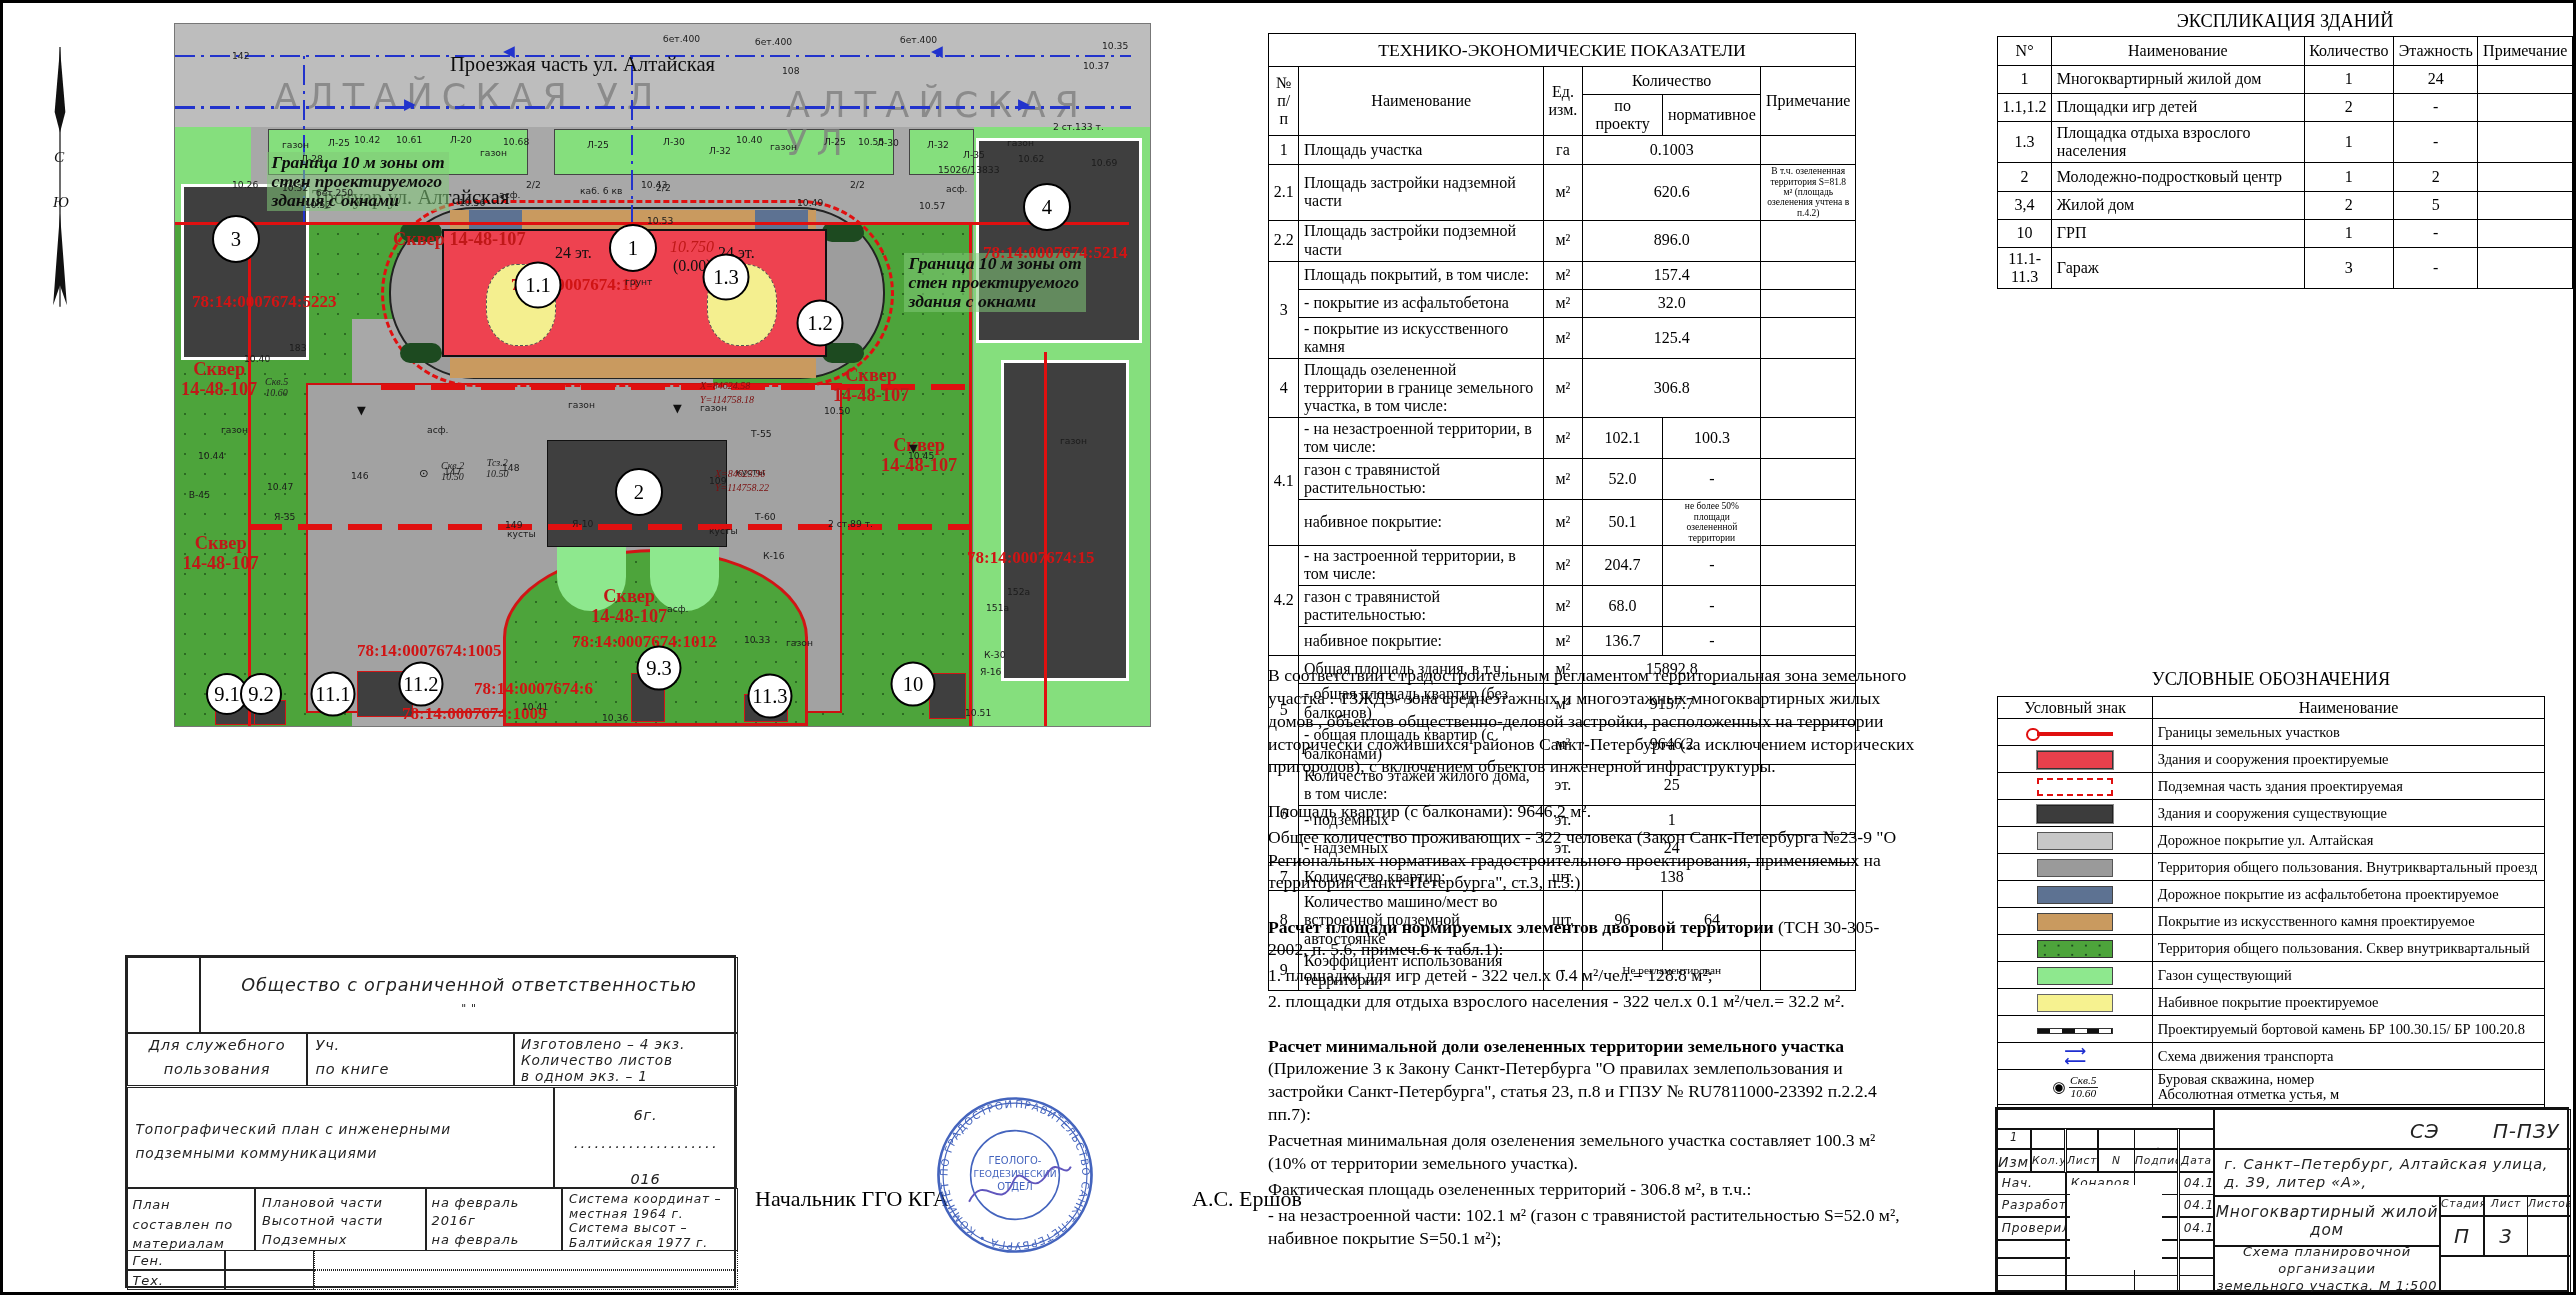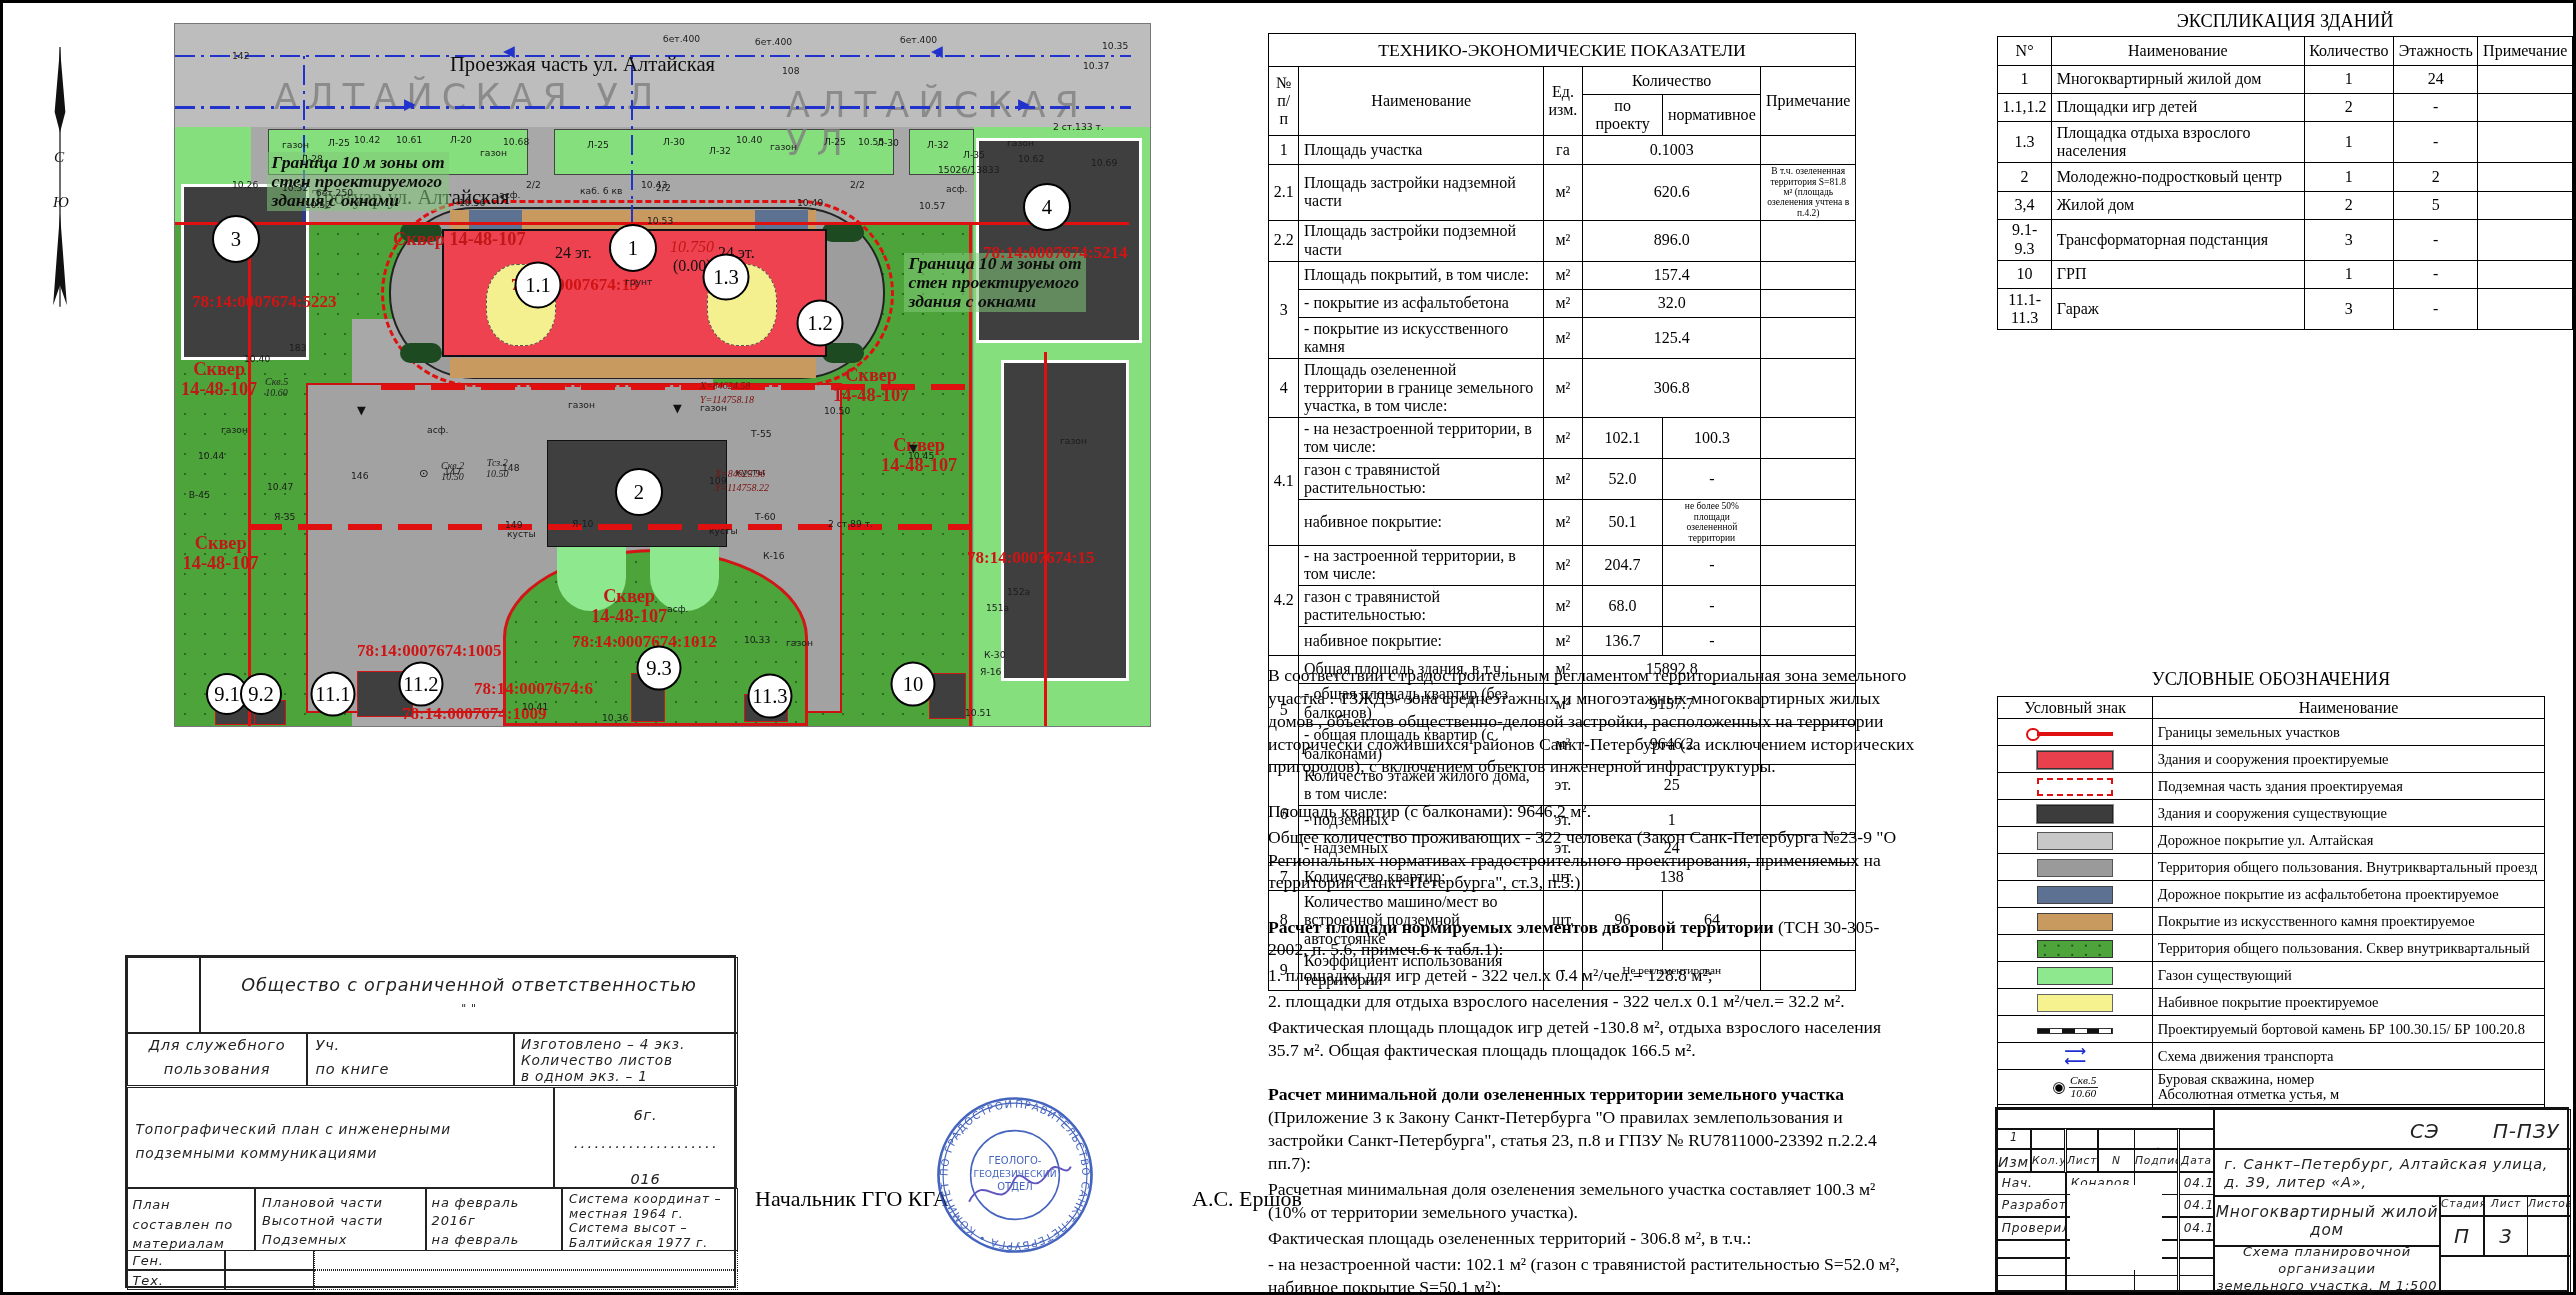--- a/index.html
+++ b/index.html
@@ -475,21 +475,20 @@
       </tbody>
   </table>
 
   <div id="notes">
       <p>В соответствии с градостроительным регламентом территориальная зона земельного участка : ТЗЖД3- зона среднеэтажных и многоэтажных многоквартирных жилых домов , объектов общественно-деловой застройки, расположенных на территории исторически сложившихся районов Санкт-Петербурга (за исключением исторических пригородов), с включением объектов инженерной инфраструктуры.</p>
       <p class="gap">Площадь квартир (с балконами): 9646.2 м².</p>
       <p>Общее количество проживающих  - 322 человека (Закон Санк-Петербурга №23-9 "О Региональных нормативах градостроительного проектирования, применяемых на территории  Санкт-Петербурга", ст.3, п.3.)</p>
       <p class="gap"><b>Расчет площади нормируемых элементов дворовой территории</b>  (ТСН 30-305-2002, п. 5.6, примеч.6 к табл.1):</p>
       <p>1. площадки для игр детей - 322 чел.х 0.4 м²/чел.= 128.8 м²;</p>
       <p>2. площадки для отдыха взрослого населения - 322 чел.х 0.1 м²/чел.= 32.2 м².</p>
-      <p>Фактическая площадь площадок игр детей -130.8 м², отдыха взрослого населения 35.7 м². Общая фактическая площадь площадок  166.5 м².</p>
       <p class="gap"><b>Расчет минимальной доли озелененных территории земельного участка</b>  (Приложение 3 к Закону Санкт-Петербурга "О правилах землепользования и застройки Санкт-Петербурга", статья 23, п.8 и ГПЗУ № RU7811000-23392 п.2.2.4 пп.7):</p>
       <p>Расчетная минимальная доля озеленения земельного участка составляет  100.3 м² (10% от территории земельного участка).</p>
       <p>Фактическая площадь озелененных территорий  - 306.8 м², в т.ч.:</p>
       <p>- на незастроенной части: 102.1 м² (газон с травянистой растительностью S=52.0 м², набивное покрытие S=50.1 м²);</p>
     </div>
 
   <div id="expl-wrap">
     <h3 id="expl-title">ЭКСПЛИКАЦИЯ ЗДАНИЙ</h3>
     <table id="expl" class="ttable" style="position:static">
       <colgroup>
@@ -535,27 +534,20 @@
             <td class="l">Молодежно-подростковый центр</td>
             <td>1</td>
             <td>2</td>
             <td></td>
           </tr>
           <tr>
             <td>3,4</td>
             <td class="l">Жилой дом</td>
             <td>2</td>
             <td>5</td>
-            <td></td>
-          </tr>
-          <tr>
-            <td>9.1-9.3</td>
-            <td class="l">Трансформаторная подстанция</td>
-            <td>3</td>
-            <td>-</td>
             <td></td>
           </tr>
           <tr>
             <td>10</td>
             <td class="l">ГРП</td>
             <td>1</td>
             <td>-</td>
             <td></td>
           </tr>
           <tr>

